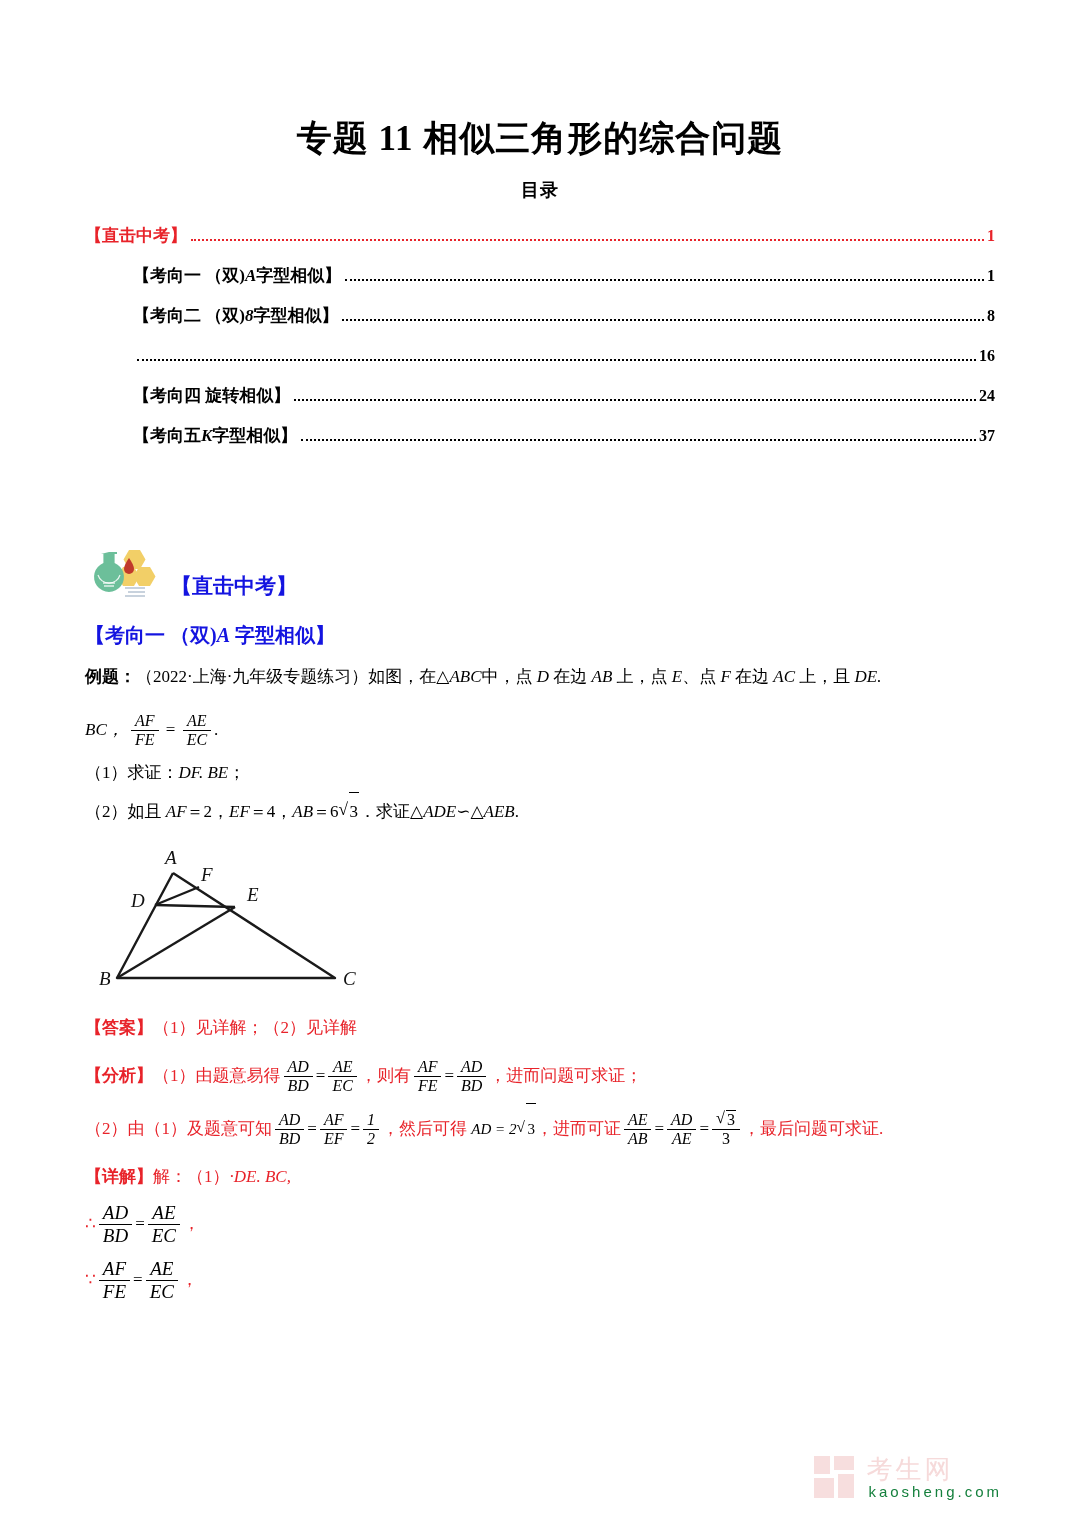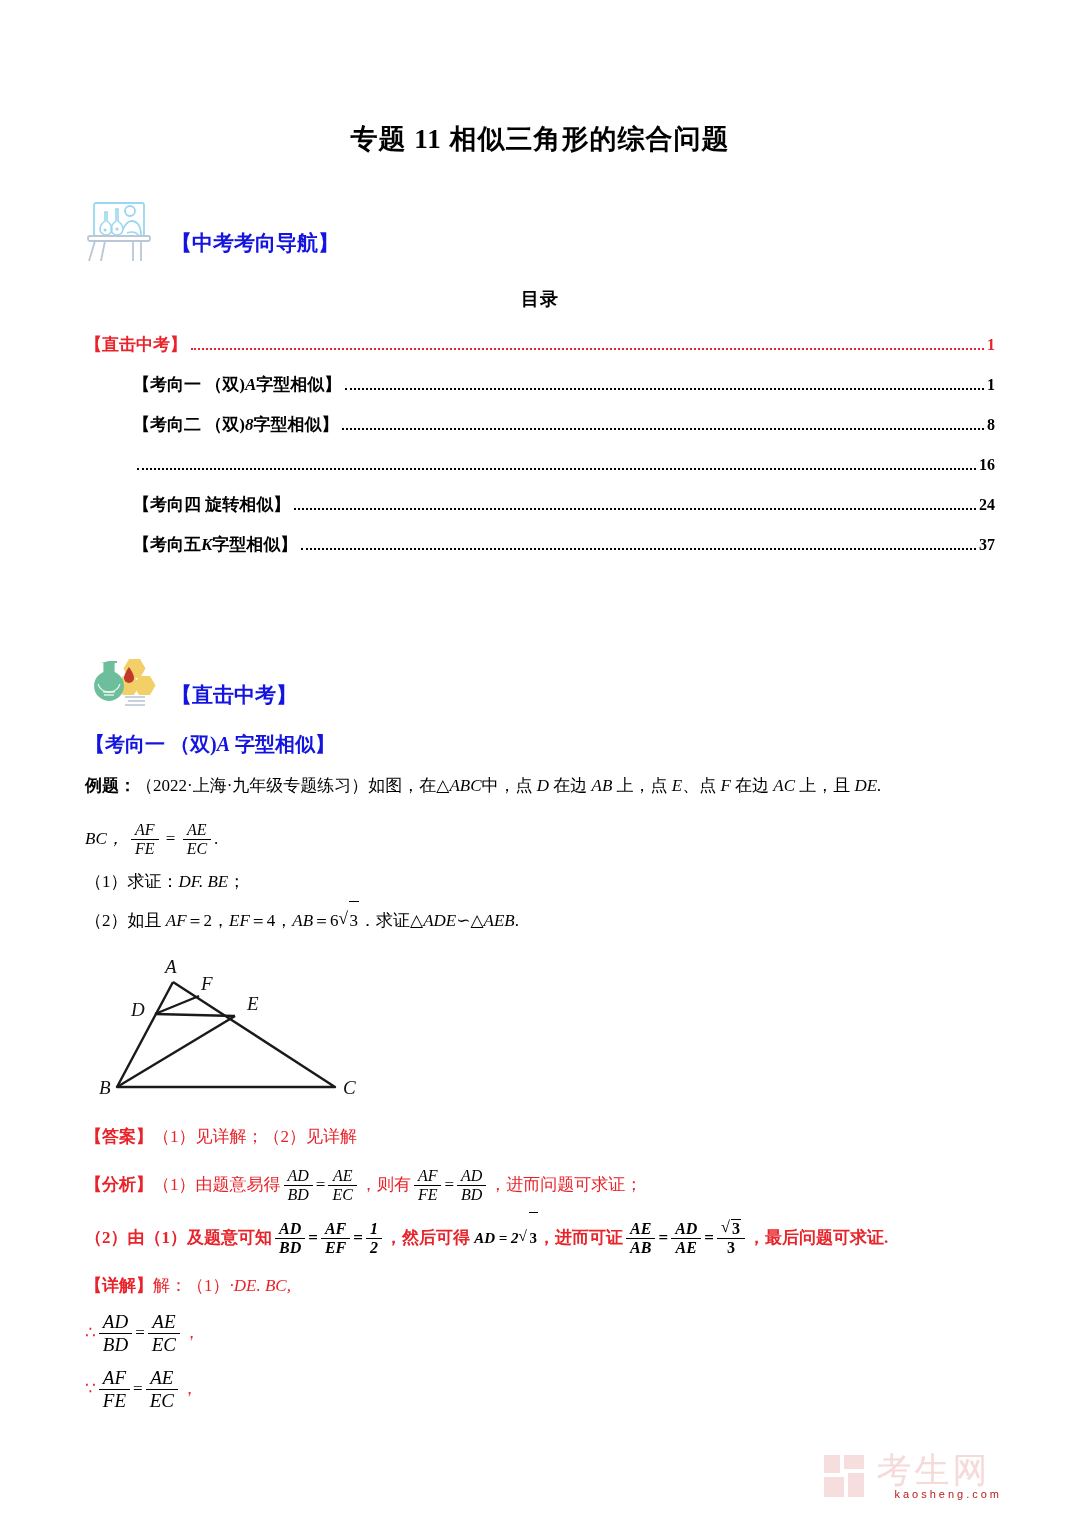--- a/index.html
+++ b/index.html
@@ -19,21 +19,21 @@
     position: relative;
     width: 1080px;
     height: 1528px;
     box-sizing: border-box;
     padding: 0 85px;
   }
 
   
   .doc-title {
     text-align: center;
-    font-size: 27px;
+    font-size: 35px;
     font-weight: bold;
     letter-spacing: 1px;
     margin: 0;
     padding-top: 122px;
     line-height: 34px;
     color: #000;
   }
 
   
   .section-head {
@@ -161,63 +161,43 @@
     position: absolute;
     right: 78px;
     bottom: 28px;
     display: flex;
     align-items: center;
     opacity: 1;
   }
   .wm-logo { width: 44px; height: 46px; position: relative; }
   .wm-text { margin-left: 10px; line-height: 1; }
   .wm-cn {
-    font-size: 35px;
+    font-size: 26px;
     color: #f6dada;
     font-family: "Liberation Sans", sans-serif;
     letter-spacing: 3px;
     display: block;
   }
   .wm-en {
-    font-size: 11px;
-    color: #b91c1c;
+    font-size: 15px;
+    color: #15803d;
     font-family: "Liberation Sans", sans-serif;
     letter-spacing: 3px;
     display: block;
     margin-top: 2px;
-    margin-left: 18px;
+    margin-left: 2px;
   }
 </style>
 </head>
 <body>
 
 <div class="page">
 
   <h1 class="doc-title">专题 11  相似三角形的综合问题</h1>
 
-  <div class="section-head" id="nav-head">
-    <div class="icon-box">
-      <svg width="74" height="66" viewBox="0 0 74 66" xmlns="http://www.w3.org/2000/svg">
-        <rect x="9" y="4" width="50" height="33" rx="2" fill="#ffffff" stroke="#9ad7ef" stroke-width="1.8"></rect>
-        <circle cx="45" cy="12" r="5" fill="none" stroke="#9ad7ef" stroke-width="1.8"></circle>
-        <path d="M38 30 q6 -12 14 -6 q4 3 4 13" fill="none" stroke="#9ad7ef" stroke-width="1.8"></path>
-        <path d="M20 13 l0 9 q-5 4 -5 8 a6 6 0 0 0 12 0 q0 -4 -5 -8 l0 -9 z" fill="none" stroke="#9ad7ef" stroke-width="1.6"></path>
-        <path d="M31 10 l0 12 q-5 4 -5 8 a6 6 0 0 0 12 0 q0 -4 -5 -8 l0 -12 z" fill="none" stroke="#9ad7ef" stroke-width="1.6"></path>
-        <circle cx="20" cy="31" r="1.6" fill="#9ad7ef"></circle>
-        <circle cx="32" cy="30" r="1.6" fill="#9ad7ef"></circle>
-        <rect x="3" y="37" width="62" height="5" rx="2" fill="none" stroke="#b9c7d6" stroke-width="1.8"></rect>
-        <line x1="10" y1="42" x2="4" y2="62" stroke="#b9c7d6" stroke-width="1.8"></line>
-        <line x1="20" y1="42" x2="16" y2="62" stroke="#b9c7d6" stroke-width="1.8"></line>
-        <line x1="48" y1="42" x2="48" y2="62" stroke="#b9c7d6" stroke-width="1.8"></line>
-        <line x1="56" y1="42" x2="56" y2="62" stroke="#b9c7d6" stroke-width="1.8"></line>
-        <path d="M42 34 q8 -3 12 3" fill="none" stroke="#9ad7ef" stroke-width="1.6"></path>
-      </svg>
-    </div>
-    <div class="sec-label">【中考考向导航】</div>
-  </div>
 
   <div class="toc-title">目录</div>
 
   <div class="toc-list">
 
     <div class="toc-row level0">
       <span class="t-label">【直击中考】</span>
       <span class="leader"></span>
       <span class="t-page">1</span>
     </div>
@@ -329,21 +309,21 @@
   </div>
 
   <div class="para red" style="margin-top:6px;">
     <b>【答案】</b><span>（1）见详解；（2）见详解</span>
   </div>
 
   <div class="para red" style="line-height:50px;margin-top:4px;">
     <b>【分析】</b><span>（1）由题意易得</span><span class="frac blk"><span class="num">AD</span><span class="den">BD</span></span><span class="blk">=</span><span class="frac blk"><span class="num">AE</span><span class="den">EC</span></span><span>，则有</span><span class="frac blk"><span class="num">AF</span><span class="den">FE</span></span><span class="blk">=</span><span class="frac blk"><span class="num">AD</span><span class="den">BD</span></span><span>，进而问题可求证；</span>
   </div>
 
-  <div class="para red" style="line-height:50px;margin-top:2px;font-weight:bold;">
+  <div class="para red" style="line-height:50px;margin-top:2px;">
     <span>（2）由（1）及题意可知</span><span class="frac blk"><span class="num">AD</span><span class="den">BD</span></span><span class="blk">=</span><span class="frac blk"><span class="num">AF</span><span class="den">EF</span></span><span class="blk">=</span><span class="frac blk"><span class="num">1</span><span class="den">2</span></span><span>，然后可得 </span><span class="mi blk" style="font-size:15px;">AD = 2</span><span class="sqrt blk" style="font-size:15px;"><span>3</span></span><span>，进而可证</span><span class="frac blk"><span class="num">AE</span><span class="den">AB</span></span><span class="blk">=</span><span class="frac blk"><span class="num">AD</span><span class="den">AE</span></span><span class="blk">=</span><span class="frac blk"><span class="num"><span class="sqrt"><span>3</span></span></span><span class="den" style="font-style:normal;">3</span></span><span>，最后问题可求证.</span>
   </div>
 
   <div class="para red" style="margin-top:4px;">
     <b>【详解】</b><span>解：（1）</span><span class="mi">·DE.   BC,</span>
   </div>
 
   <div class="para red" style="line-height:56px;margin-top:0px;">
     <span>∴</span><span class="frac blk" style="font-size:19px;"><span class="num">AD</span><span class="den">BD</span></span><span class="blk">=</span><span class="frac blk" style="font-size:19px;"><span class="num">AE</span><span class="den">EC</span></span><span>，</span>
   </div>

